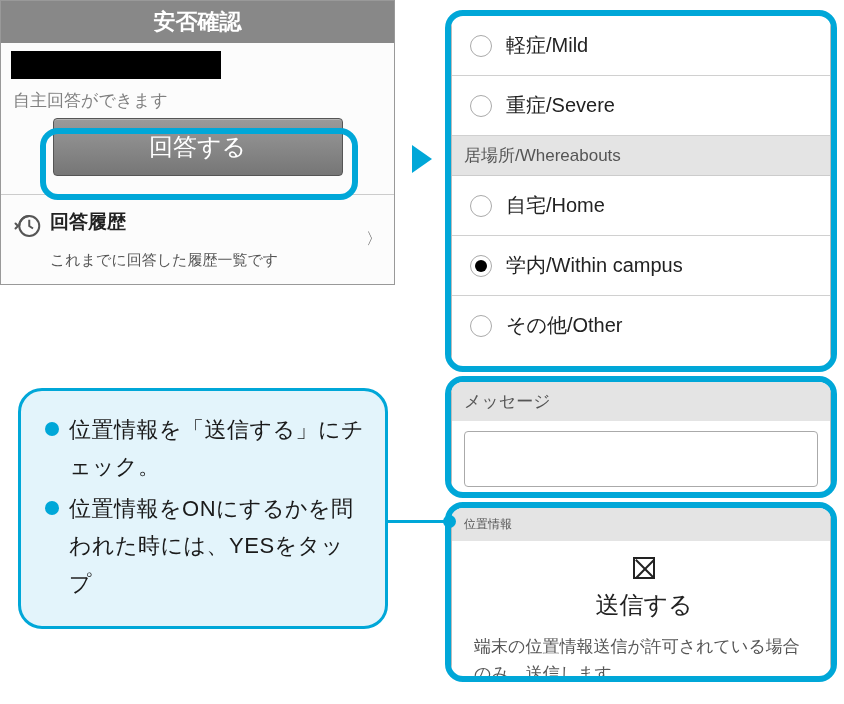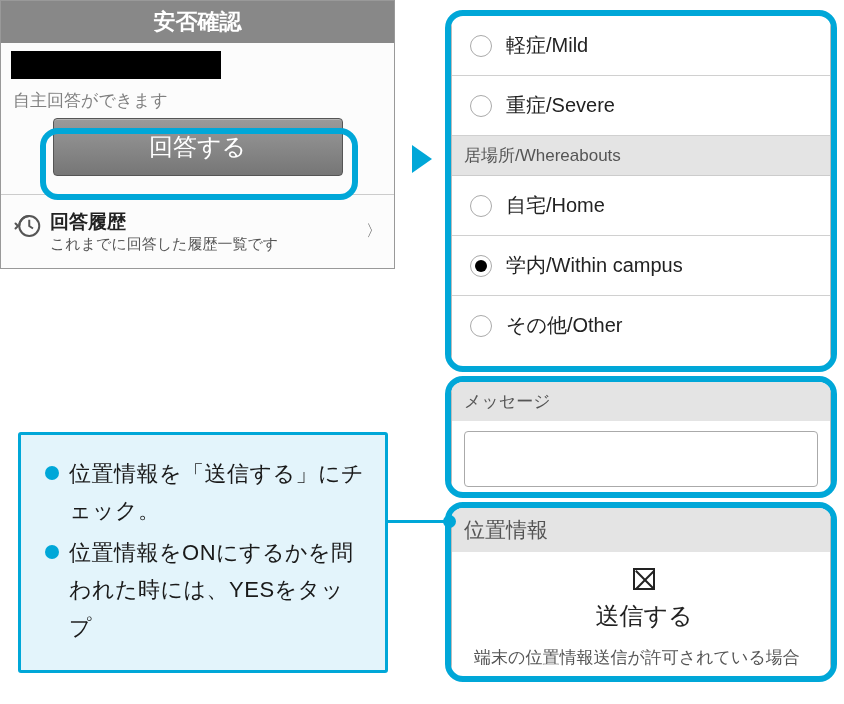--- a/index.html
+++ b/index.html
@@ -85,21 +85,21 @@
     border-top: 1px solid #ccc;
   }
   .hist-icon {
     width: 30px; height: 30px;
     flex: 0 0 30px;
     margin-top: 2px;
   }
   .hist-icon svg { width: 100%; height: 100%; }
   .hist-text { flex: 1; }
   .hist-title { font-size: 19px; color: #222; font-weight: 600; }
-  .hist-desc { font-size: 15px; color: #555; margin-top: 0; }
+  .hist-desc { font-size: 15px; color: #555; margin-top: 16px; }
   .hist-chevron {
     align-self: center;
     color: #666;
     font-size: 16px;
   }
   
   .arrow-right {
     position: absolute;
     left: 412px;
     top: 145px;
@@ -166,21 +166,21 @@
   .msg-box {
     margin: 10px 12px 12px 12px;
     height: 56px;
     border: 1px solid #aaa;
     border-radius: 4px;
     background: #fff;
   }
   .loc-header {
     background: #e4e4e4;
     color: #555;
-    font-size: 21px;
+    font-size: 12px;
     padding: 8px 12px;
   }
   .loc-check-row {
     display: flex;
     align-items: center;
     gap: 10px;
     padding: 16px 22px 8px 28px;
     font-size: 24px;
     color: #222;
     flex-direction: column;
@@ -215,23 +215,22 @@
     line-height: 1.6;
   }
   
   .callout {
     position: absolute;
     left: 18px;
     top: 388px;
     width: 370px;
     background: #e3f4fb;
     border: 3px solid #00a7d8;
-    border-radius: 3px;
+    border-radius: 24px;
     padding: 20px 20px 20px 24px;
-    margin-top: 44px;
   }
   .callout ul {
     list-style: none;
     margin: 0; padding: 0;
   }
   .callout li {
     position: relative;
     padding-left: 24px;
     font-size: 22px;
     line-height: 1.7;

